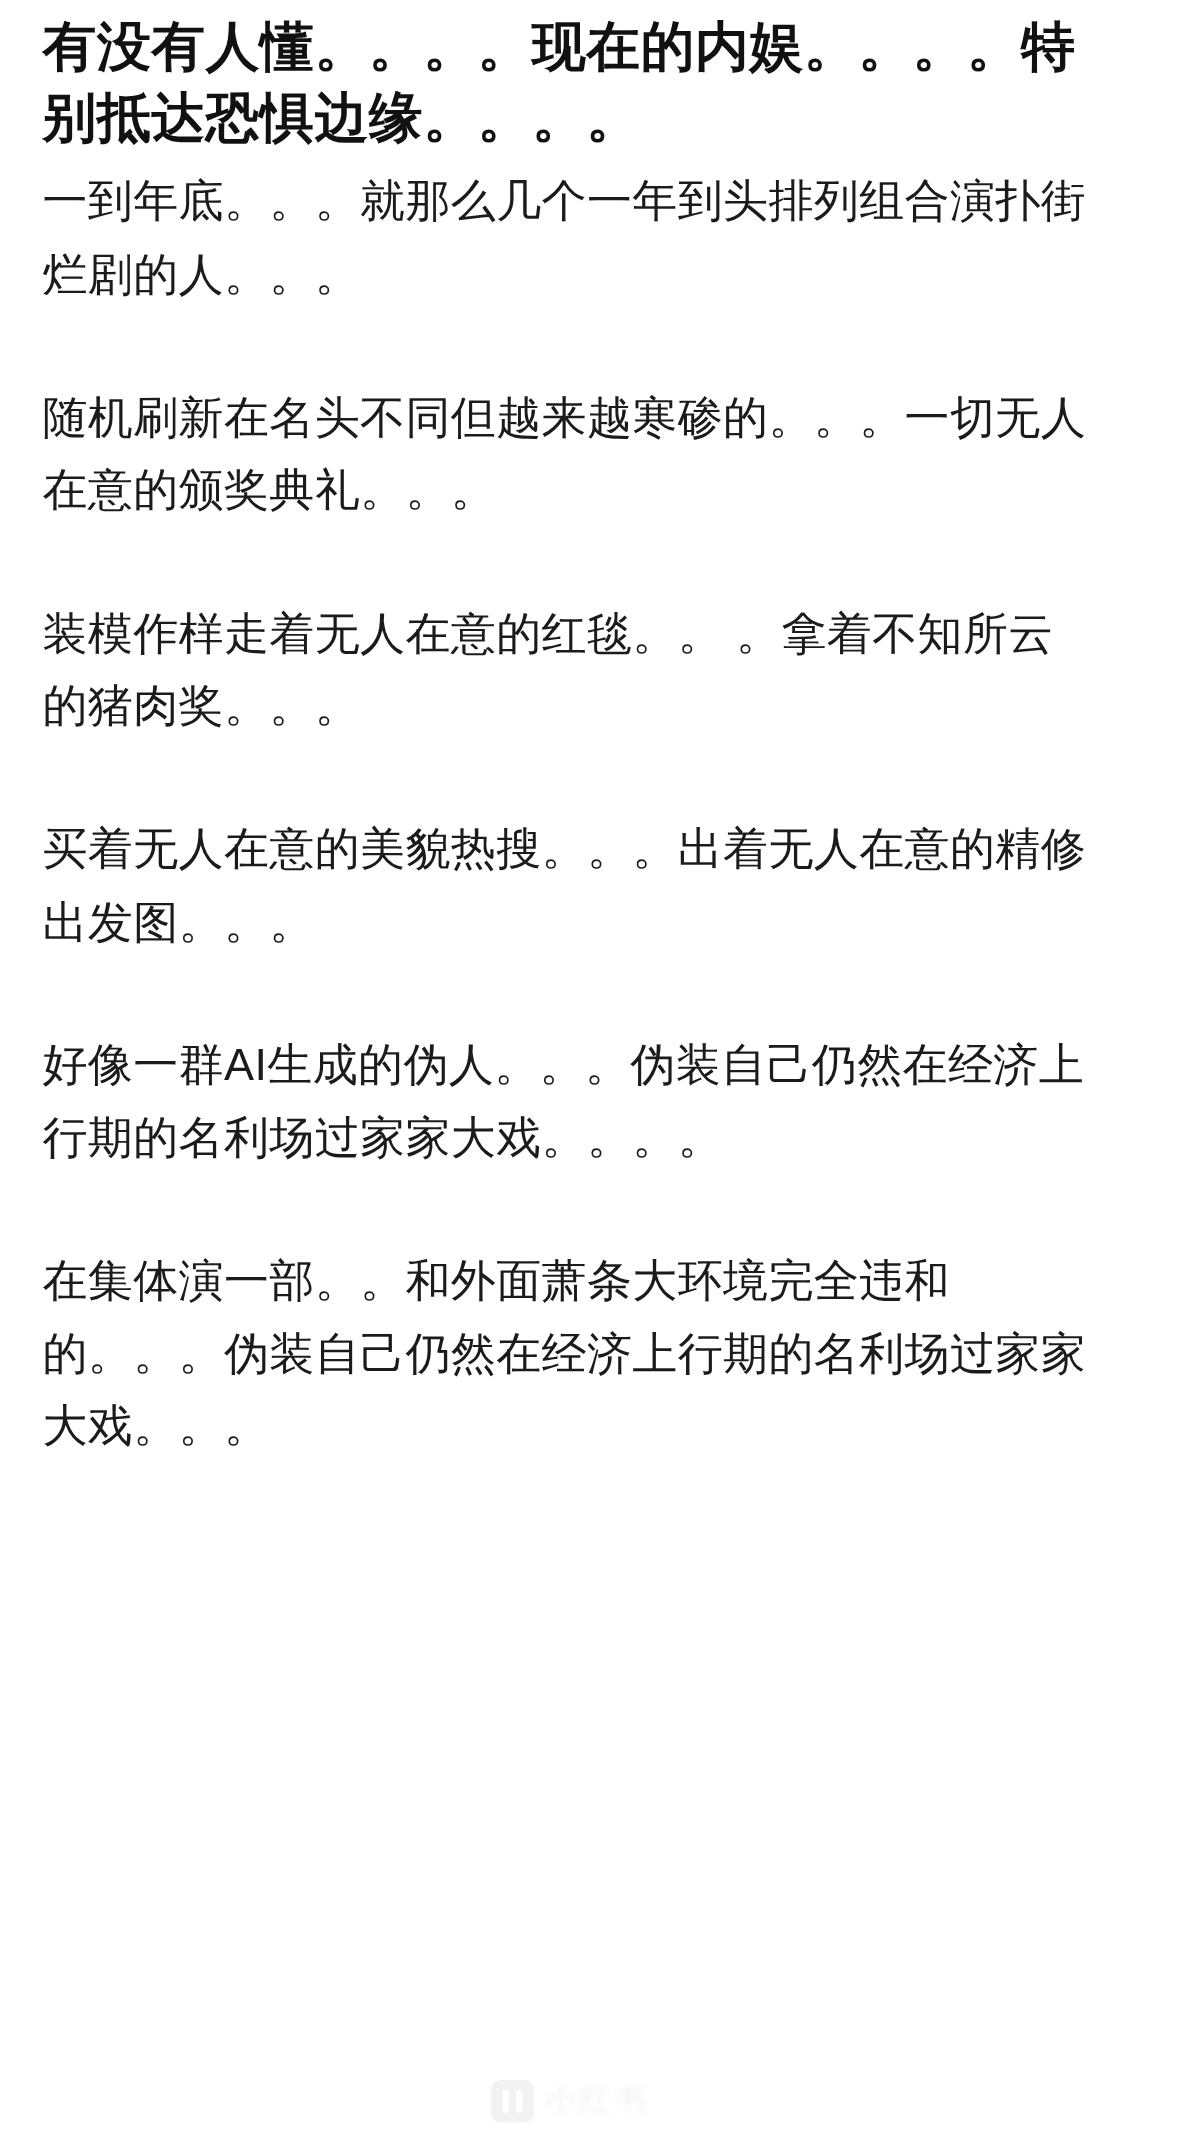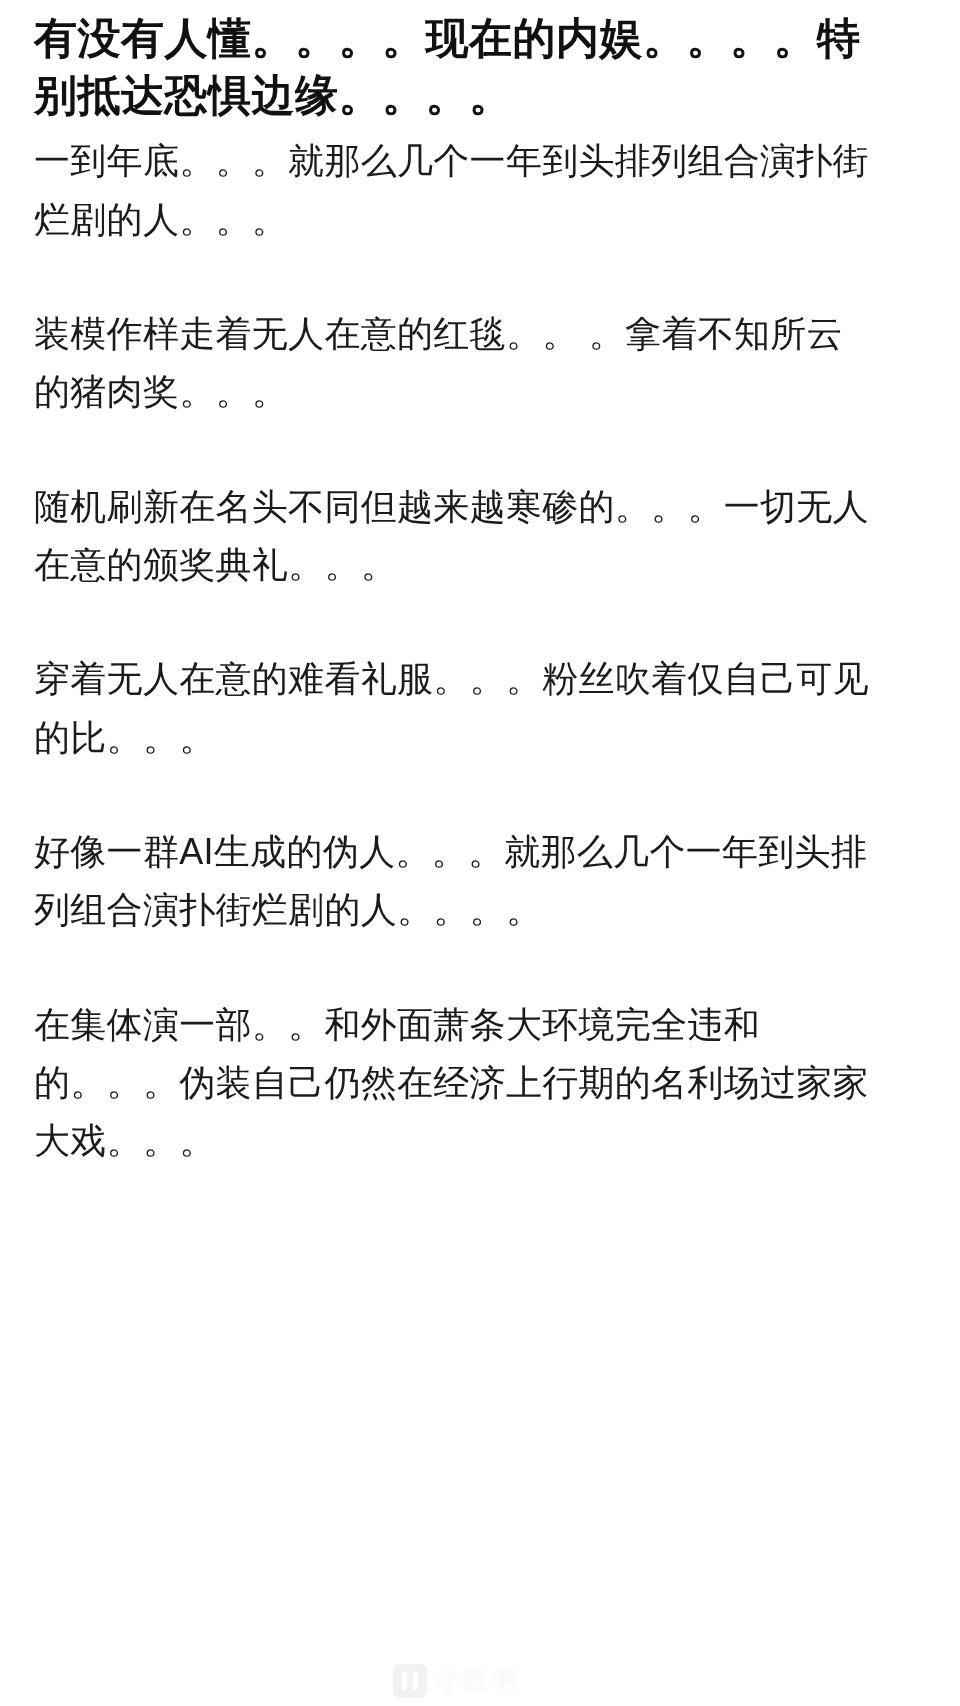--- a/index.html
+++ b/index.html
@@ -92,24 +92,24 @@
 </style>
 </head>
 <body>
 
 <div class="page">
 
   <h1 class="post-title">有没有人懂。。。。现在的内娱。。。。特别抵达恐惧边缘。。。。</h1>
 
   <div class="post-body">
     <p class="para">一到年底。。。就那么几个一年到头排列组合演扑街烂剧的人。。。</p>
+    <p class="para">随机刷新在名头不同但越来越寒碜的。。。一切无人在意的颁奖典礼。。。</p>
     <p class="para">装模作样走着无人在意的红毯。。 。拿着不知所云的猪肉奖。。。</p>
-    <p class="para">随机刷新在名头不同但越来越寒碜的。。。一切无人在意的颁奖典礼。。。</p>
-    <p class="para">穿着无人在意的难看礼服。。。粉丝吹着仅自己可见的比。。。</p>
-    <p class="para">好像一群AI生成的伪人。。。就那么几个一年到头排列组合演扑街烂剧的人。。。。</p>
+    <p class="para">买着无人在意的美貌热搜。。。出着无人在意的精修出发图。。。</p>
+    <p class="para">好像一群AI生成的伪人。。。伪装自己仍然在经济上行期的名利场过家家大戏。。。。</p>
     <p class="para">在集体演一部。。和外面萧条大环境完全违和的。。。伪装自己仍然在经济上行期的名利场过家家大戏。。。</p>
   </div>
 
   <div class="watermark">
     <span class="watermark-logo"></span>
     <span class="watermark-text">小红书</span>
   </div>
 
 </div>
 

